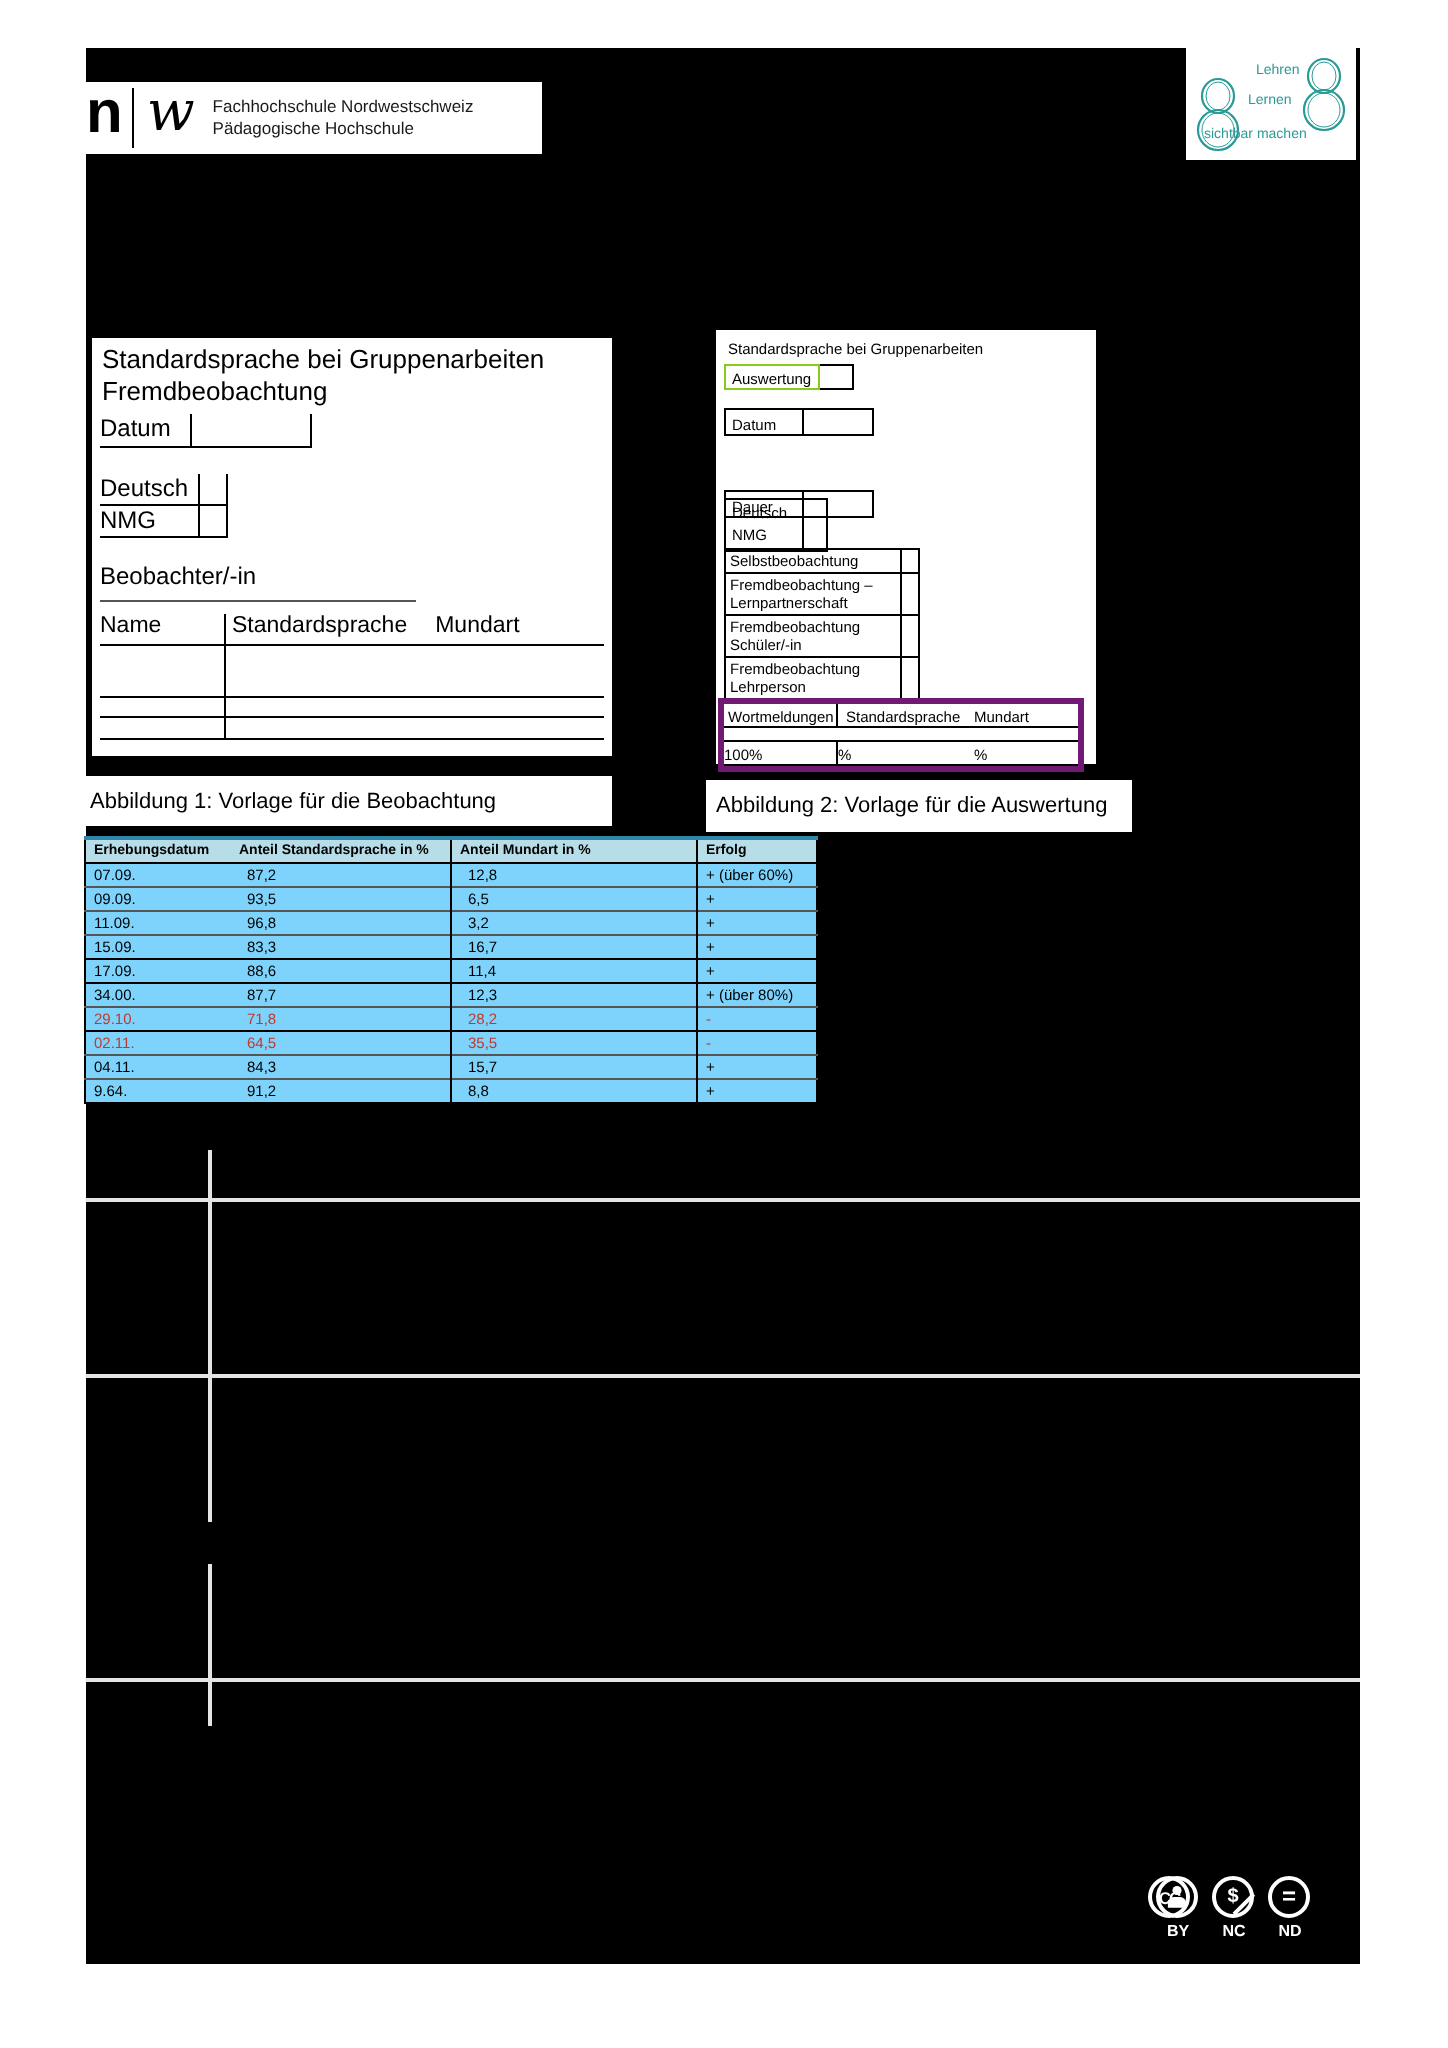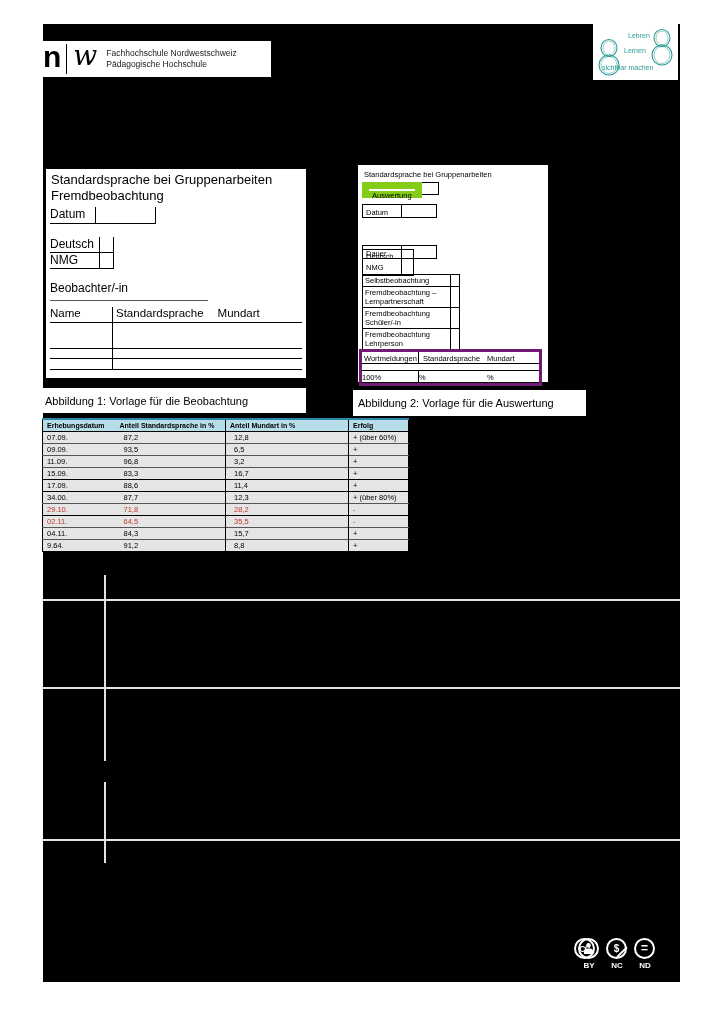--- a/index.html
+++ b/index.html
@@ -36,21 +36,21 @@
   .f1-th .c2 { margin-right:14px; }
   .f1-r1 { height:26px; border-bottom:1.2px solid #000; }
   .f1-r2 { height:10px; border-bottom:1.2px solid #000; }
   .f1-r3 { height:11px; border-bottom:1.2px solid #000; }
   .f1-vline { position:absolute; left:62px; top:0; width:1.2px; height:63px; background:#000; }
 
   
   .form2 { position:absolute; left:358px; top:165px; width:190px; height:217px; background:#fff; font-size:7.5px; }
   .f2-title { position:absolute; left:6px; top:5px; }
   .f2-ausw { position:absolute; left:4px; top:17px; display:flex; height:13px; }
-  .f2-ausw .lblbox { border:7px solid #84cc16; padding:2px 3px 0 3px; }
+  .f2-ausw .lblbox { border:1px solid #84cc16; padding:2px 3px 0 3px; }
   .f2-ausw .ebox { width:17px; border:1px solid #000; border-left:none; }
   .f2-fbox { position:absolute; left:4px; width:75px; height:14px; border:1px solid #000; display:flex; }
   .f2-fbox .lbl { width:39px; padding:2.5px 0 0 3px; border-right:1px solid #000; }
   .f2-datum { top:39px; } .f2-dauer { top:80px; }
   .f2-dn { position:absolute; left:4px; top:84px; width:52px; height:27px; border:1px solid #000; display:flex; }
   .f2-dn .lbls { flex:1; padding:2px 0 0 3px; line-height:1.45; }
   .f2-dn .ebox { width:12px; border-left:1px solid #000; }
   .f2-cb { position:absolute; left:4px; top:109px; width:98px; border:1px solid #000; }
   .f2-cb .row { display:flex; border-bottom:1px solid #000; }
   .f2-cb .row:last-child { border-bottom:none; }
@@ -61,24 +61,24 @@
   .f2-eval .erow { height:7px; border-bottom:1px solid #000; }
   .f2-eval .vrow { display:flex; height:12px; }
   .f2-eval .c1 { width:57px; border-right:1px solid #000; padding:2px 0 0 2px; }
   .f2-eval .c2 { width:68px; padding:2px 0 0 4px; }
   .f2-eval .c3 { flex:1; padding:2px 0 0 0; }
   .f2-eval .vrow .c1, .f2-eval .vrow .c2, .f2-eval .vrow .c3 { text-align:left; padding-left:0; }
 
   
   .cap { position:absolute; background:#fff; font-size:11px; display:flex; align-items:center; padding-left:5px; }
   .cap1 { left:40px; top:388px; width:266px; height:25px; }
-  .cap2 { left:353px; top:390px; width:233px; height:26px; }
-
-  
-  .dtable { position:absolute; left:42px; top:418px; width:366px; border-collapse:collapse; table-layout:fixed; background:#e5e5e5; border:1.5px solid #000; border-top:2.5px solid #2e86a8; }
+  .cap2 { left:353px; top:390px; width:213px; height:26px; }
+
+  
+  .dtable { position:absolute; left:42px; top:418px; width:366px; border-collapse:collapse; table-layout:fixed; background:#7dd3fc; border:1.5px solid #000; border-top:2.5px solid #2e86a8; }
   .dtable th { background:#b7dee8; font-weight:bold; font-size:7px; text-align:left; padding:2px 0 2px 4px; border-bottom:1.2px solid #000; height:9px; white-space:nowrap; overflow:hidden; }
   .dtable td { font-size:7.5px; padding:1px 0 1px 4px; height:9px; border-top:0.8px solid #555; white-space:nowrap; }
   .dtable .c3, .dtable .c4 { border-left:1.2px solid #000; }
   .dtable td.c2, .dtable td.c3 { padding-left:8px; }
   .dtable tr.red td { color:#c0392b; }
   .dtable tr.hb td { border-top:1.5px solid #000; }
 
   
   .hline { position:absolute; left:43px; width:637px; height:2px; background:#e4e4e4; }
   .vline { position:absolute; left:104px; width:1.5px; background:#e4e4e4; }

